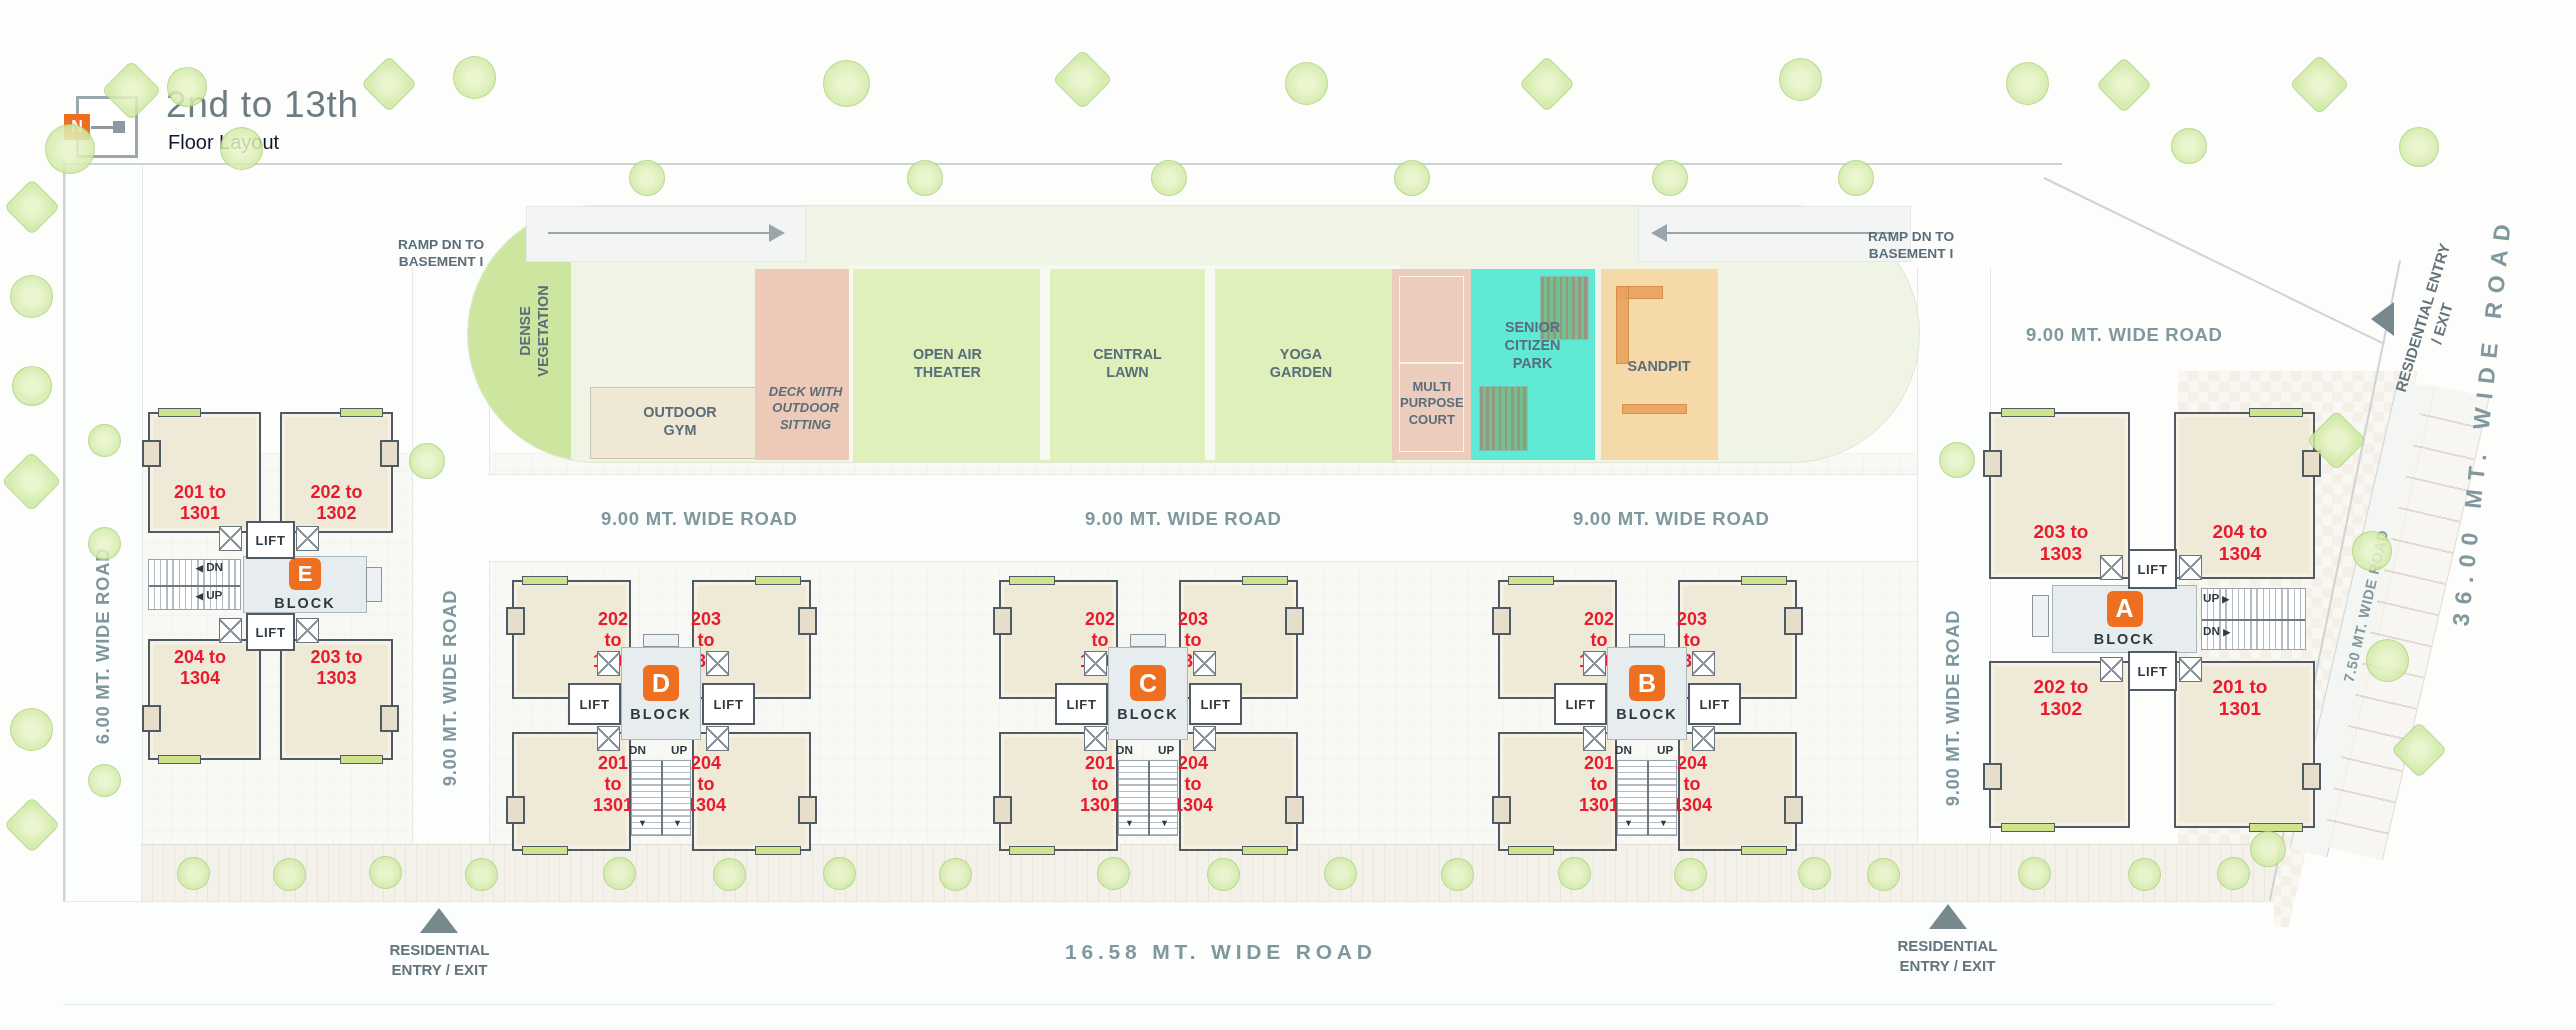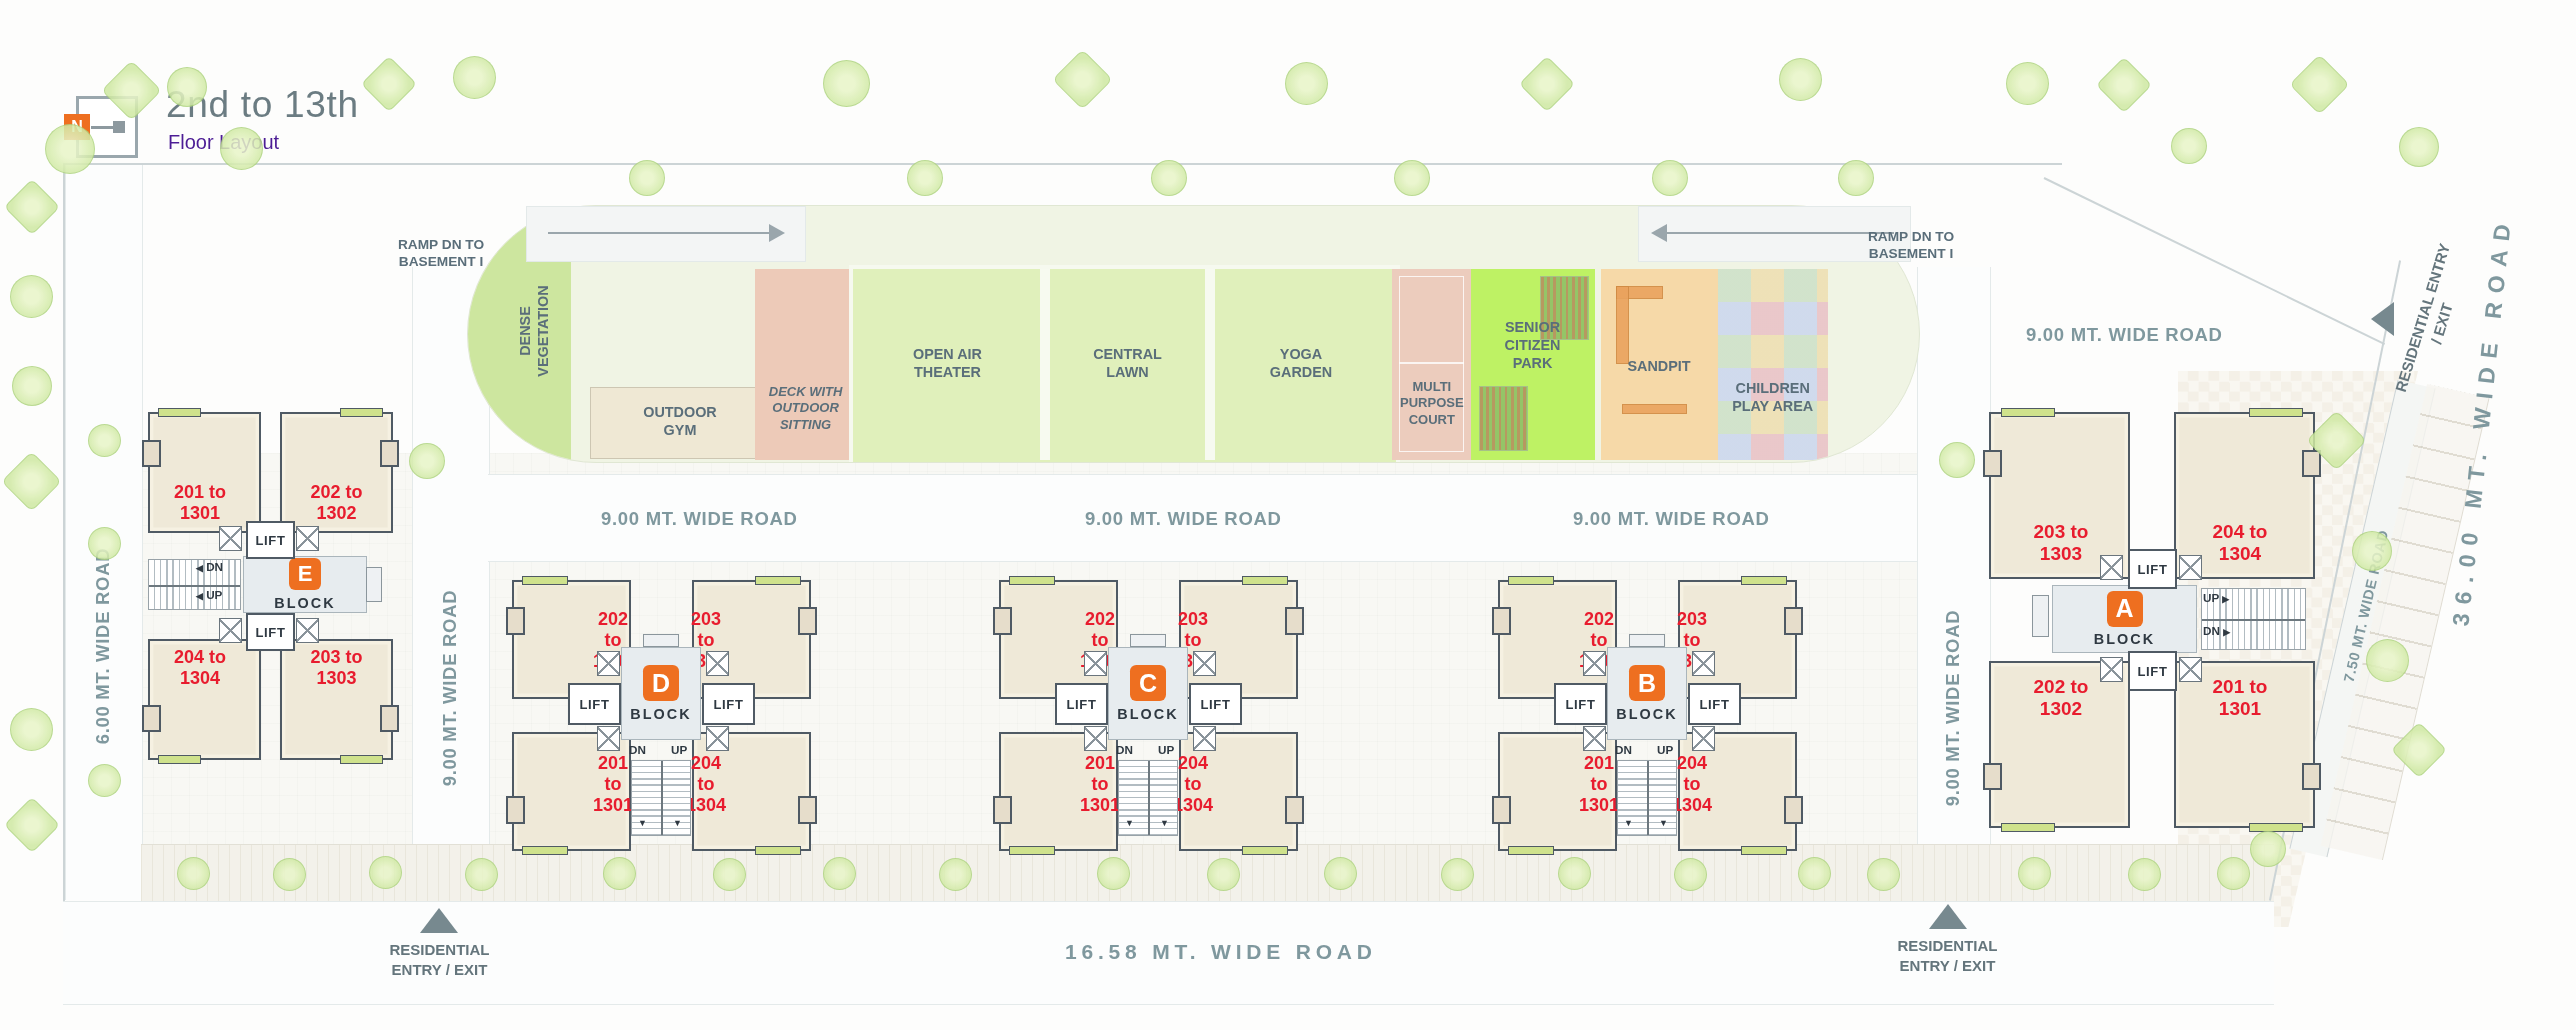--- a/index.html
+++ b/index.html
@@ -86,21 +86,21 @@
         border:1.4px solid rgba(140,190,90,.5);opacity:.85;}
   .tree.d{border-radius:16%;transform:rotate(45deg);}
   .tri-up{position:absolute;width:0;height:0;border-left:19px solid transparent;
           border-right:19px solid transparent;border-bottom:25px solid #77898f;}
   .tri-left{position:absolute;width:0;height:0;border-top:17px solid transparent;
             border-bottom:17px solid transparent;border-right:23.4px solid #77898f;}
   .entry-label{position:absolute;color:#64757c;font-weight:bold;font-size:15px;line-height:1.3;text-align:center;}
 
   
   .title-main{position:absolute;font-size:37px;color:#6b7c82;letter-spacing:0.7px;}
-  .title-sub{position:absolute;font-size:20px;color:#4c1d95;}
+  .title-sub{position:absolute;font-size:20px;color:#0f172a;}
   .north-box{position:absolute;width:56px;height:56px;border:3.4px solid #9aa7ad;background:#ffffff;}
   .north-n{position:absolute;width:26px;height:26px;background:#ee6f20;color:#fff;font-weight:bold;
            font-size:16px;display:flex;align-items:center;justify-content:center;}
   .north-line{position:absolute;height:2.7px;background:#8d999f;}
   .north-sq{position:absolute;width:12.4px;height:12.4px;background:#8d999f;}
 </style>
 </head>
 <body>
 
 <div class="canvas">
@@ -141,36 +141,33 @@
       <div class="zone-label" style="left:235px;top:76px;width:79px;">CENTRAL LAWN</div>
       <div class="zone-label" style="left:412px;top:76px;width:72px;">YOGA GARDEN</div>
     </div>
 
     <div class="zone court" style="left:924px;top:63px;width:79px;height:191px;">
       <div class="court-lines" style="left:6.9px;top:6.9px;width:63px;height:174px;"></div>
       <div class="court-lines" style="left:6.9px;top:93px;width:63px;height:0;"></div>
       <div class="zone-label" style="left:-2.7px;top:110px;width:85px;font-size:13px;">MULTI PURPOSE COURT</div>
     </div>
 
-    <div class="zone" style="left:1003px;top:63px;width:124px;height:191px;background:#bef264;">
+    <div class="zone" style="left:1003px;top:63px;width:124px;height:191px;background:#5eead4;">
       <div class="planter" style="left:69px;top:6.9px;width:47px;height:62px;"></div>
       <div class="planter" style="left:8.2px;top:117px;width:47px;height:63px;"></div>
       <div class="zone-label" style="left:22px;top:49px;width:79px;">SENIOR CITIZEN PARK</div>
     </div>
 
     <div class="zone sand" style="left:1133px;top:63px;width:117px;height:191px;">
       <div class="playframe" style="left:15px;top:16.5px;width:45px;height:11px;"></div>
       <div class="playframe" style="left:15px;top:16.5px;width:11px;height:76px;"></div>
       <div class="playframe" style="left:20.6px;top:135px;width:63px;height:8.2px;"></div>
       <div class="zone-label" style="left:17px;top:88px;width:82px;">SANDPIT</div>
     </div>
 
-    <div class="zone mosaic" style="left:1250px;top:63px;width:110px;height:191px;">
-      <div class="zone-label" style="left:8.2px;top:110px;width:93px;">CHILDREN PLAY AREA</div>
-    </div>
 
   </div>
 
   <div class="drive" style="left:526px;top:206px;width:278px;height:54px;">
     <div class="drive-line" style="left:20.6px;top:25px;width:227px;"></div>
     <div class="ah-r" style="left:242px;top:17px;"></div>
   </div>
   <div class="drive" style="left:1638px;top:206px;width:271px;height:54px;">
     <div class="drive-line" style="left:27.5px;top:25px;width:227px;"></div>
     <div class="ah-l" style="left:12.4px;top:17px;"></div>

